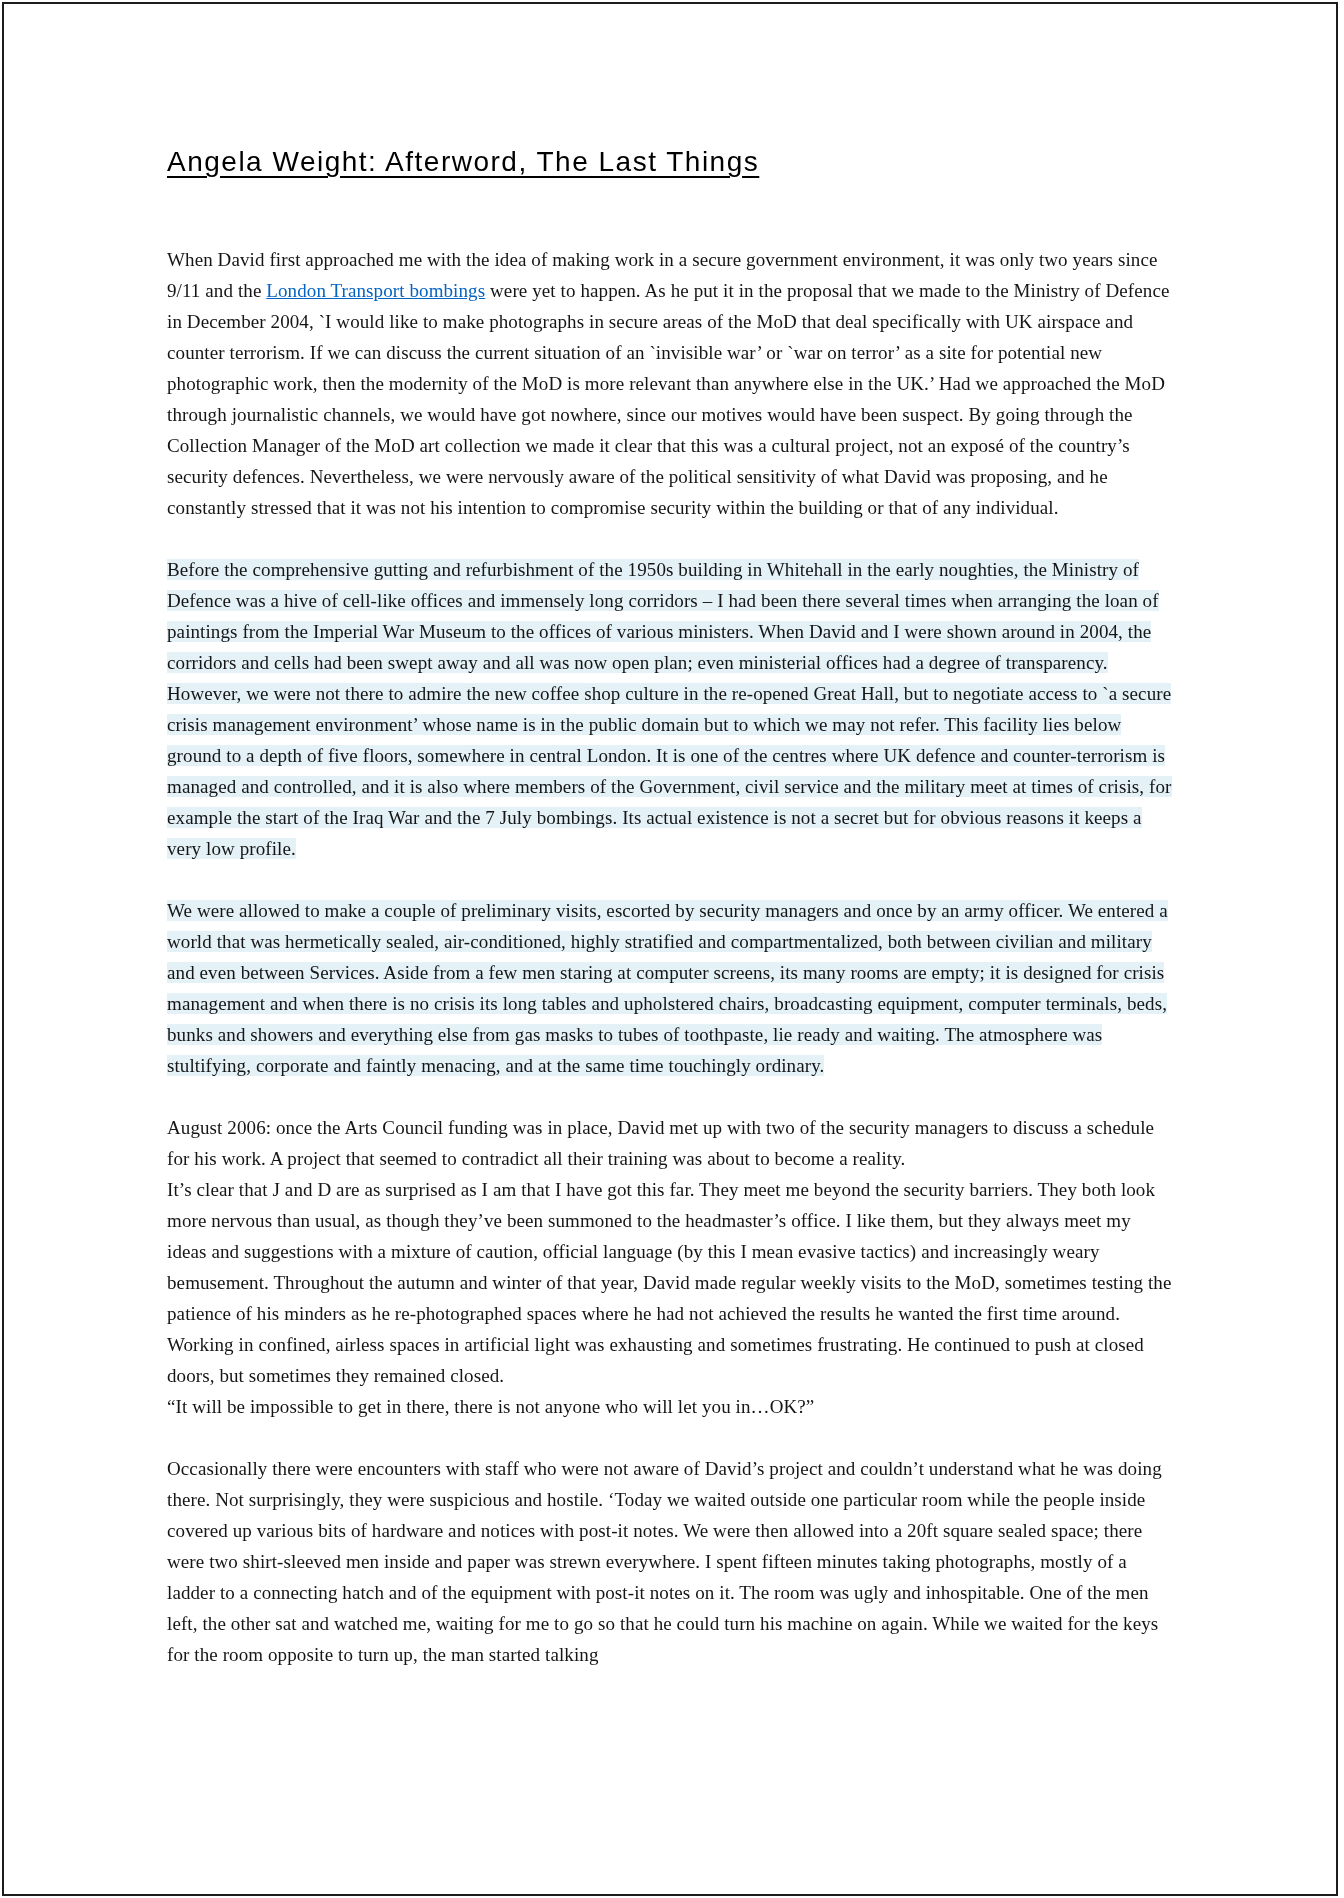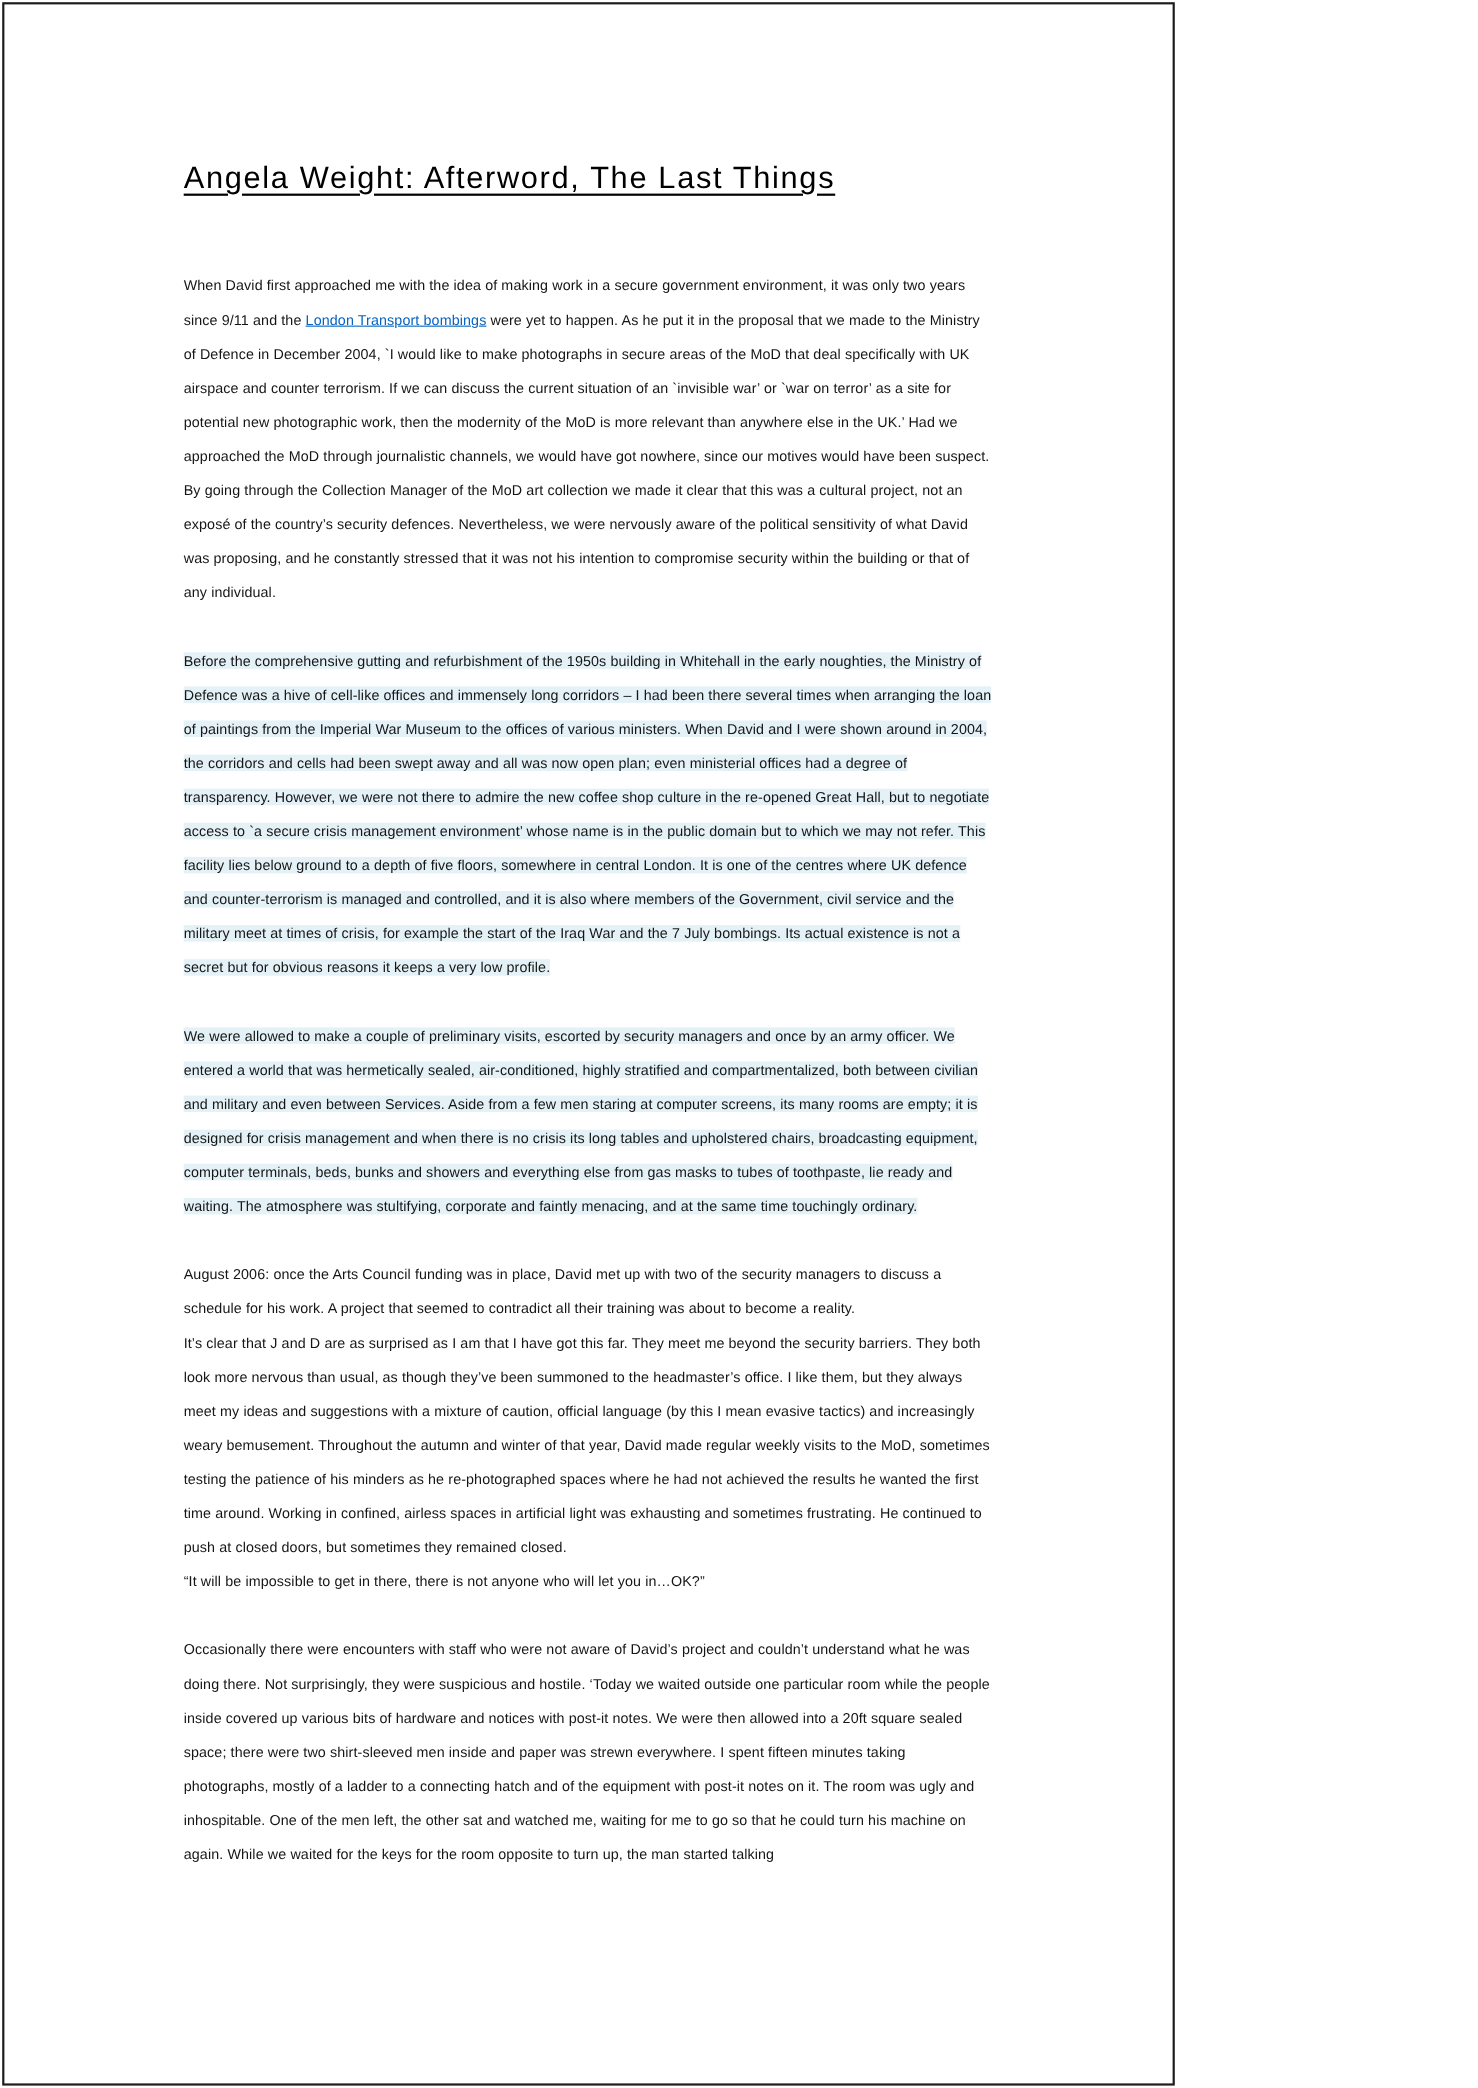--- a/index.html
+++ b/index.html
@@ -12,21 +12,21 @@
     height: 1898px;
     position: relative;
     font-family: "Liberation Sans", "DejaVu Sans", sans-serif;
     color: #141414;
     overflow: hidden;
   }
   .page {
     position: absolute;
     top: 2px;
     left: 2px;
-    width: 1066px;
+    width: 1336px;
     height: 1894px;
     border: 2px solid #1c1c1c;
     box-sizing: border-box;
     background: #ffffff;
     overflow: hidden;
   }
   .page-inner {
     padding: 0 164px 0 163px;
   }
   h1.doc-title {
@@ -34,24 +34,25 @@
     font-size: 28px;
     font-weight: 400;
     letter-spacing: 1.5px;
     color: #000000;
     text-decoration: underline;
     text-underline-offset: 5px;
     text-decoration-thickness: 1.5px;
   }
   .body-text p.para {
     margin: 0 0 31px 0;
-    font-size: 13px;
+    font-size: 19px;
     line-height: 31px;
     letter-spacing: 0.1px;
     color: #151515;
+    font-family: Liberation Serif, serif;
   }
   .body-text p.para:last-child {
     margin-bottom: 14px;
   }
   .hl {
     background-color: var(--hl-color, #e4f1f7);
   }
   a.doc-link {
     color: var(--link-color, #0563c1);
     text-decoration: underline;

